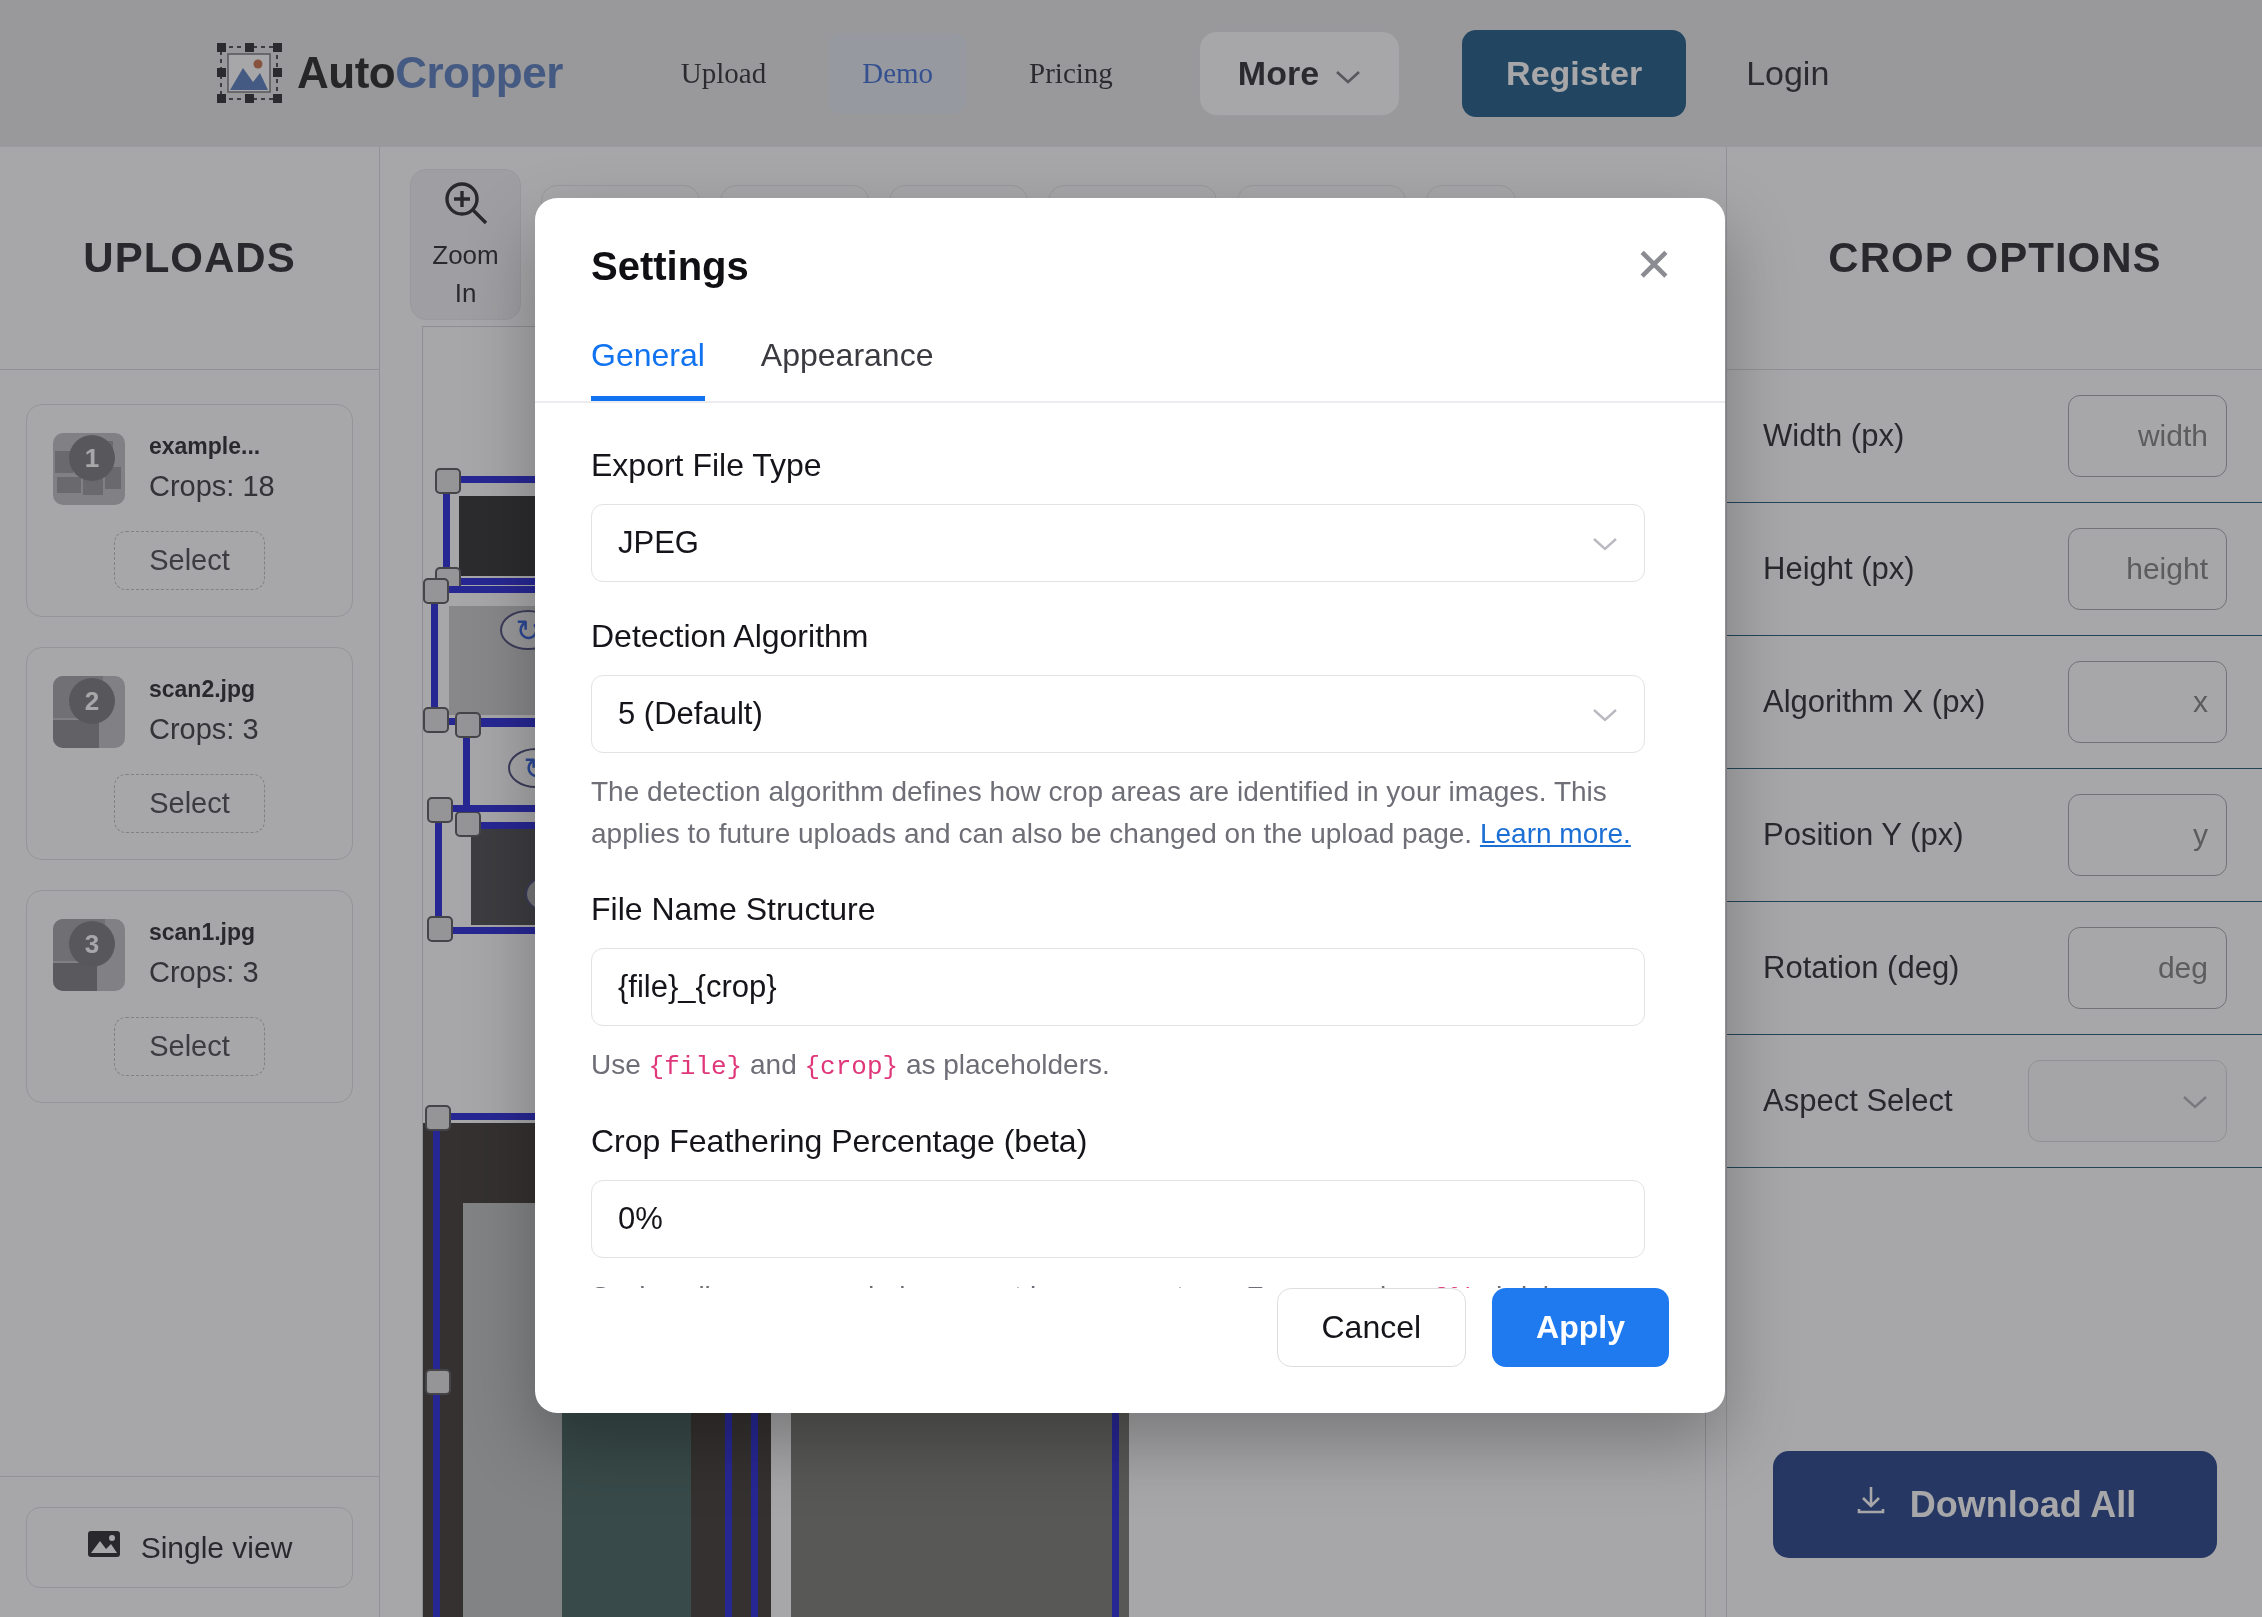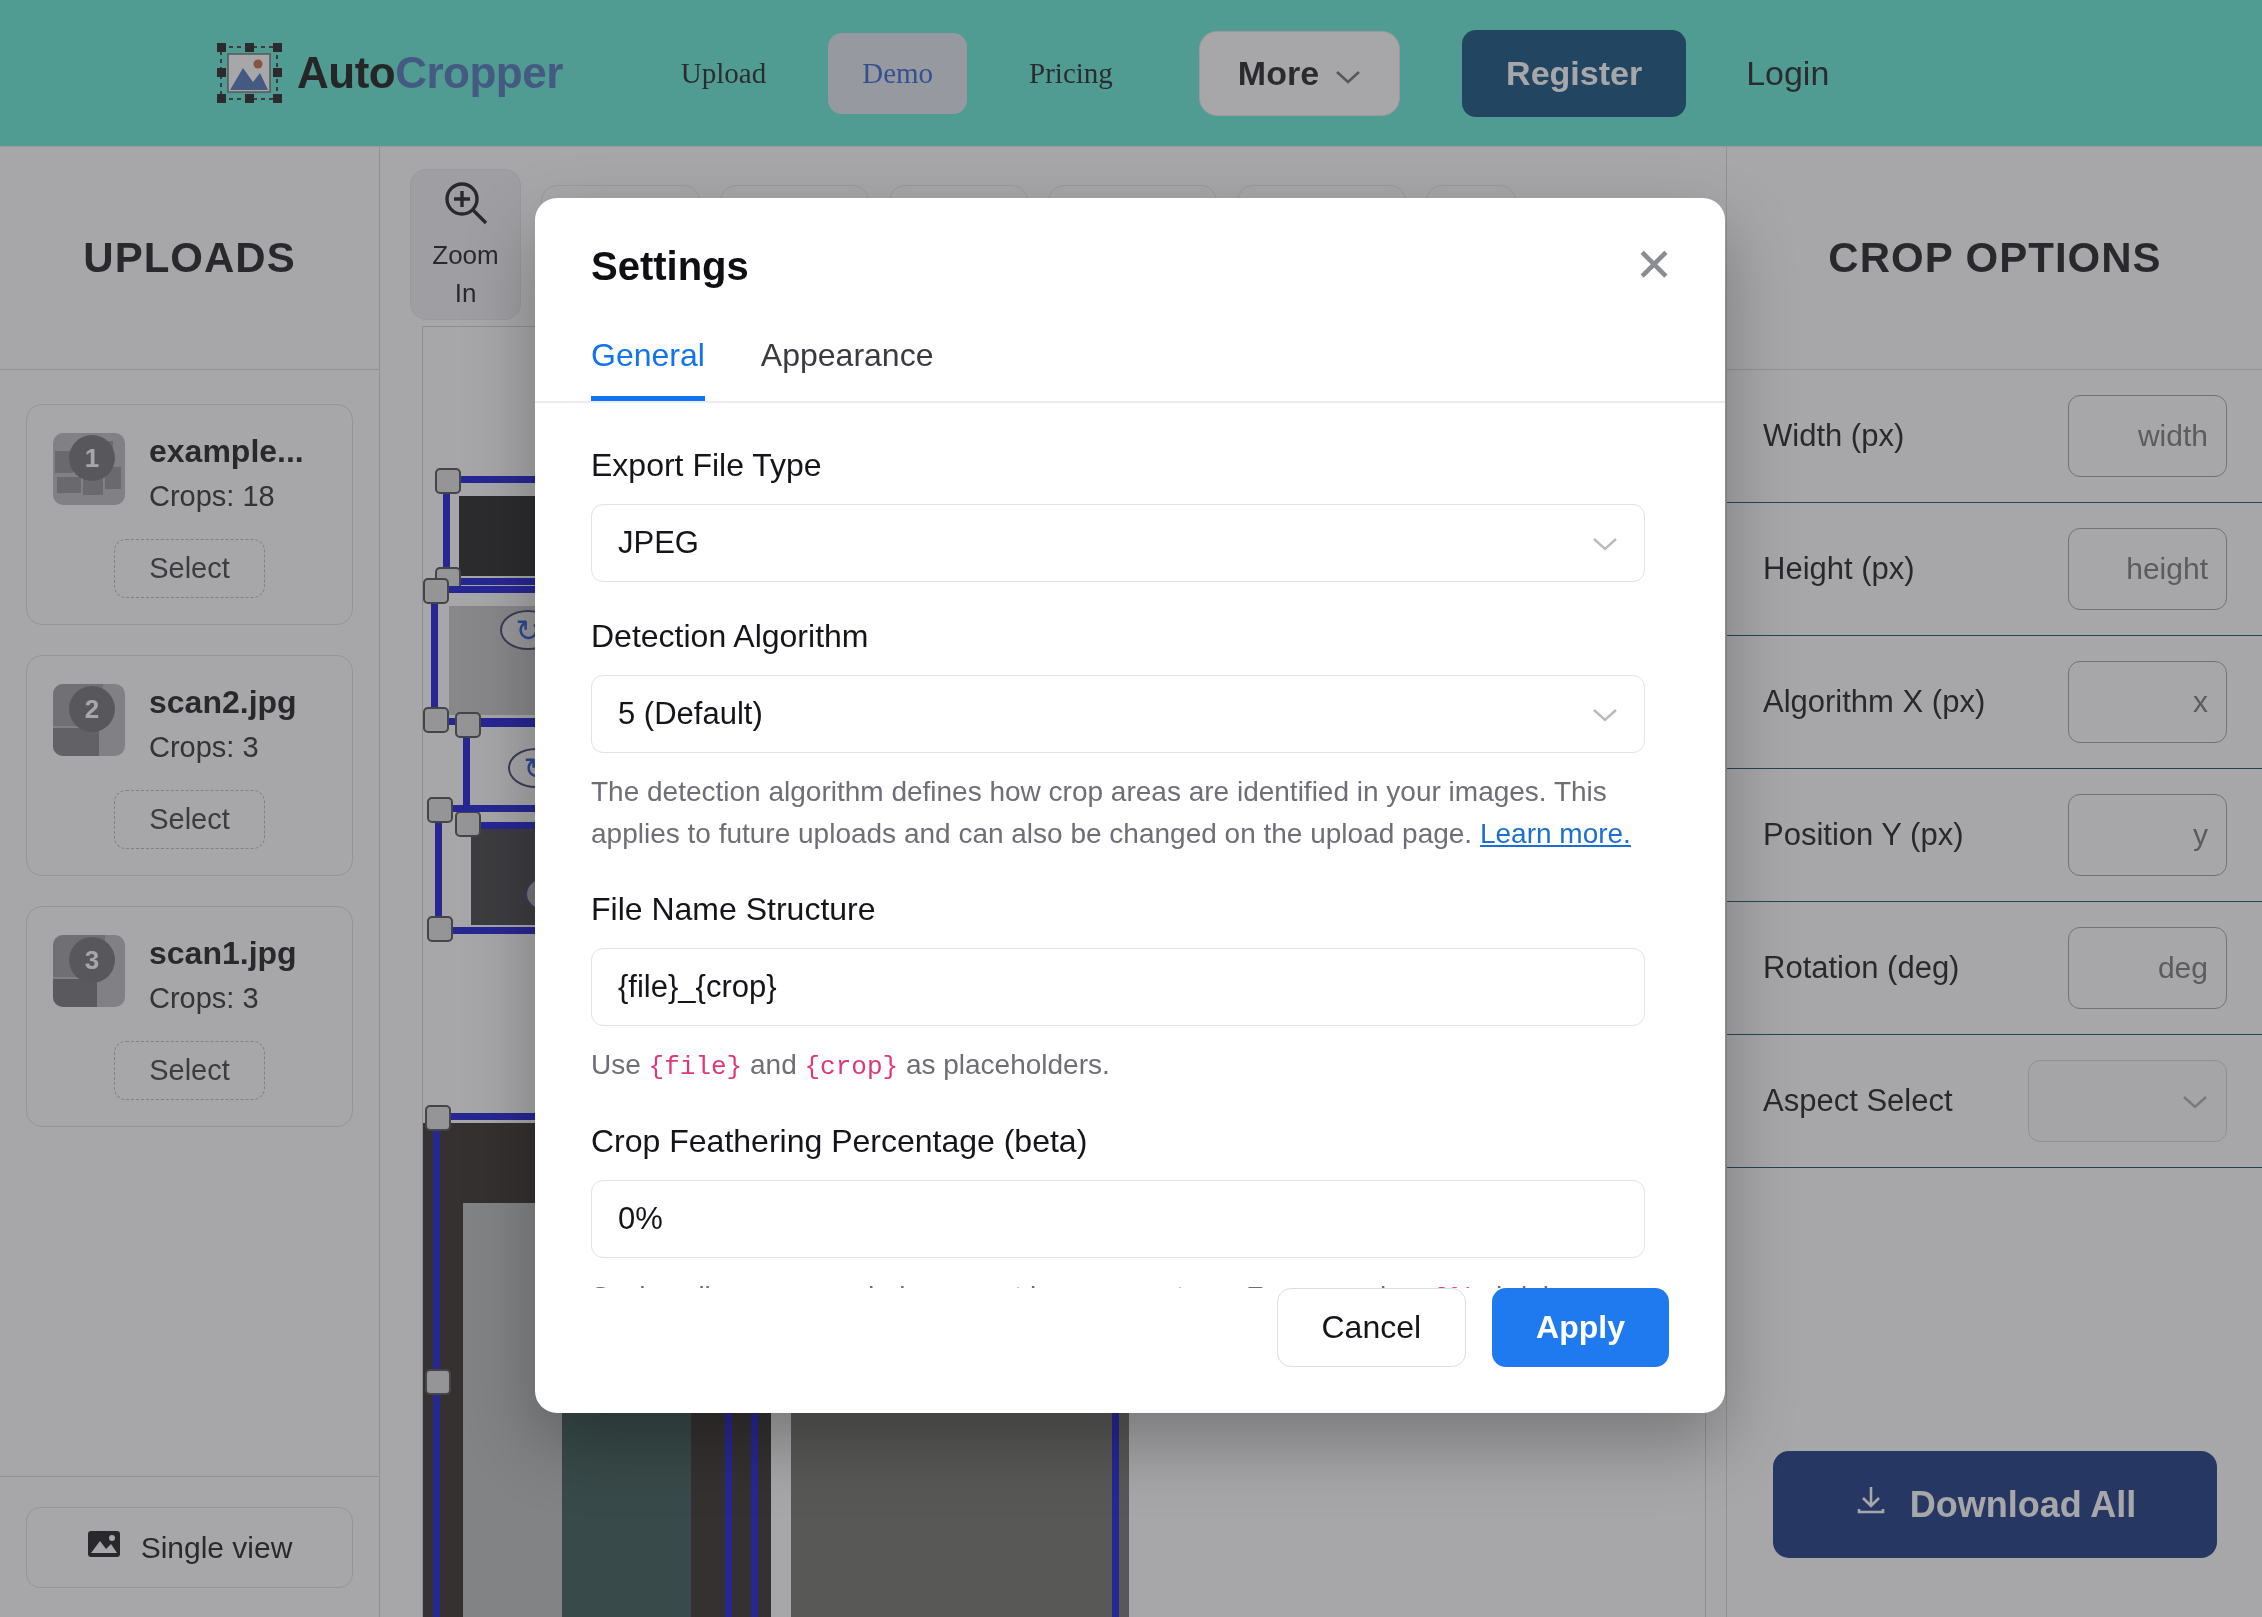--- a/index.html
+++ b/index.html
@@ -10,21 +10,21 @@
     overflow: hidden;
   }
   #root { position: relative; width: 2263px; height: 1618px; }
 
   
   #page { position: absolute; inset: 0; }
 
   
   .navbar {
     position: absolute; left: 0; top: 0; width: 2263px; height: 147px;
-    background: #5eead4;
+    background: #e5e5e5;
     display: flex; align-items: center;
     border-bottom: 1px solid #e8e8ec;
   }
   .brand { display: flex; align-items: center; gap: 14px; margin-left: 215px; }
   .brand-logo { width: 68px; height: 62px; position: relative; }
   .brand-name { font-size: 44px; font-weight: 700; letter-spacing: -0.5px; color: #111111; white-space: nowrap; }
   .brand-name .accent { color: #4a72b8; }
 
   .nav-links { display: flex; align-items: center; gap: 0px; margin-left: 84px; }
   .nav-link {
@@ -57,21 +57,21 @@
   .upload-row { display: flex; align-items: flex-start; gap: 24px; }
   .thumb { width: 72px; height: 72px; border-radius: 10px; position: relative; overflow: hidden;
     background: #b9b9bd; flex: none; }
   .thumb .badge {
     position: absolute; left: 16px; top: 2px; width: 46px; height: 46px; border-radius: 50%;
     background: #6d6d72; color: #fff; font-size: 26px; font-weight: 700;
     display: flex; align-items: center; justify-content: center;
   }
   .thumb .tile { position: absolute; background: #8d8d92; }
   .upload-meta { display: flex; flex-direction: column; gap: 10px; min-width: 0; }
-  .upload-name { font-size: 32px; font-weight: 700; color: #16161a; white-space: nowrap; }
+  .upload-name { font-size: 23px; font-weight: 700; color: #16161a; white-space: nowrap; }
   .upload-crops { font-size: 29px; color: #2a2a2f; white-space: nowrap; }
   .select-btn {
     margin: 26px auto 0 auto; display: block; border: 1px dashed #b8b8bd; background: transparent;
     border-radius: 12px; font-size: 29px; color: #3a3a40; padding: 12px 34px;
   }
   .single-view-wrap { border-top: 1px solid #d8d8dc; padding: 30px 26px; }
   .single-view-btn {
     width: 100%; border: 1px solid #dddde2; border-radius: 14px; background: #fff;
     font-size: 30px; color: #17171b; padding: 22px 0;
     display: flex; align-items: center; justify-content: center; gap: 20px;

